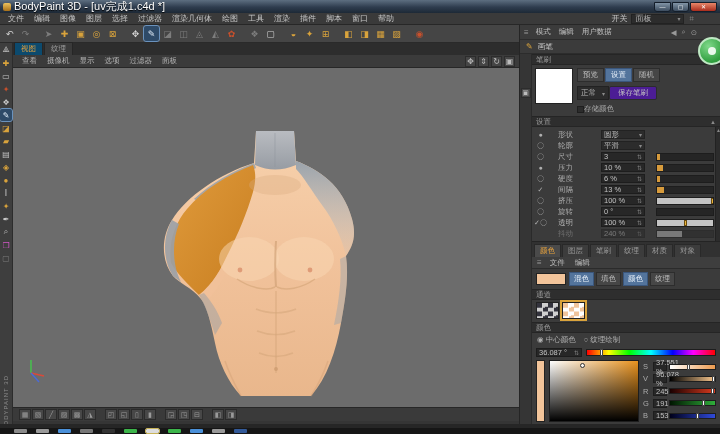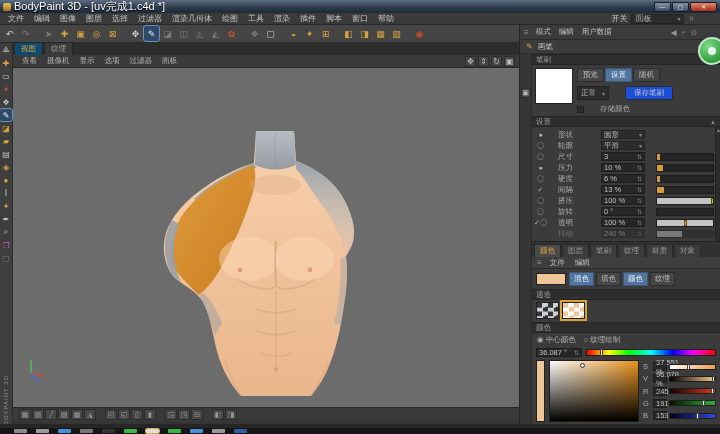--- a/index.html
+++ b/index.html
@@ -69,24 +69,24 @@
   .rp-content{flex:1;display:flex;flex-direction:column;min-width:0}
   .sect{height:11px;background:#2e2e2e;border-top:1px solid #252525;border-bottom:1px solid #252525;color:#9c9c9c;display:flex;align-items:center;padding:0 4px;flex:0 0 auto}
   .sect .scroll-up{margin-left:auto;color:#8a8a8a;font-size:6px}
 
   .brush-block{display:flex;padding:3px 3px 2px 3px;gap:4px;flex:0 0 auto}
   .brush-preview{width:38px;height:36px;background:#fff;border:1px solid #222;flex:0 0 auto;position:relative}
   .brush-ctrl{flex:1;display:flex;flex-direction:column;gap:4px;min-width:0}
   .btabs{display:flex;gap:1px}
   .btab{padding:1px 5px;background:#464646;color:#bbb;border:1px solid #2d2d2d}
   .btab.bt-active{background:#53749c;color:#eaf2fa;border-color:#3a567c}
-  .bctrl{display:flex;align-items:center;gap:16px}
+  .bctrl{display:flex;align-items:center;gap:0}
   .dd{background:#2c2c2c;border:1px solid #222;color:#b8b8b8;padding:1px 3px;display:flex;align-items:center;gap:6px}
   .ddar{color:#8a8a8a;font-size:6px}
-  .btn{background:#1d4ed8;border:1px solid #2c2c2c;border-radius:2px;color:#c4c4c4;padding:1px 8px}
+  .btn{background:#4c1d95;border:1px solid #2c2c2c;border-radius:2px;color:#c4c4c4;padding:1px 8px}
   .chk{width:7px;height:7px;background:#2c2c2c;border:1px solid #1e1e1e;display:inline-block}
   .chklbl{color:#a8a8a8}
 
   .set-rows{flex:0 0 auto;display:flex;flex-direction:column;padding:2px 6px 2px 2px;position:relative}
   .srow{display:flex;align-items:center;height:11px;gap:11px}
   .srow.disabled{opacity:.45}
   .lead{width:13px;text-align:center;color:#b0b0b0;font-size:7px;flex:0 0 auto}
   .slabel{width:32px;color:#ababab;white-space:nowrap;overflow:hidden;flex:0 0 auto}
   .vbox{background:#272727;border:1px solid #1d1d1d;color:#c0c0c0;padding:0 2px;display:flex;align-items:center;gap:2px;width:44px;height:9px;flex:0 0 auto}
   .vbox .spin{margin-left:auto;color:#7e7e7e;font-size:6px}

